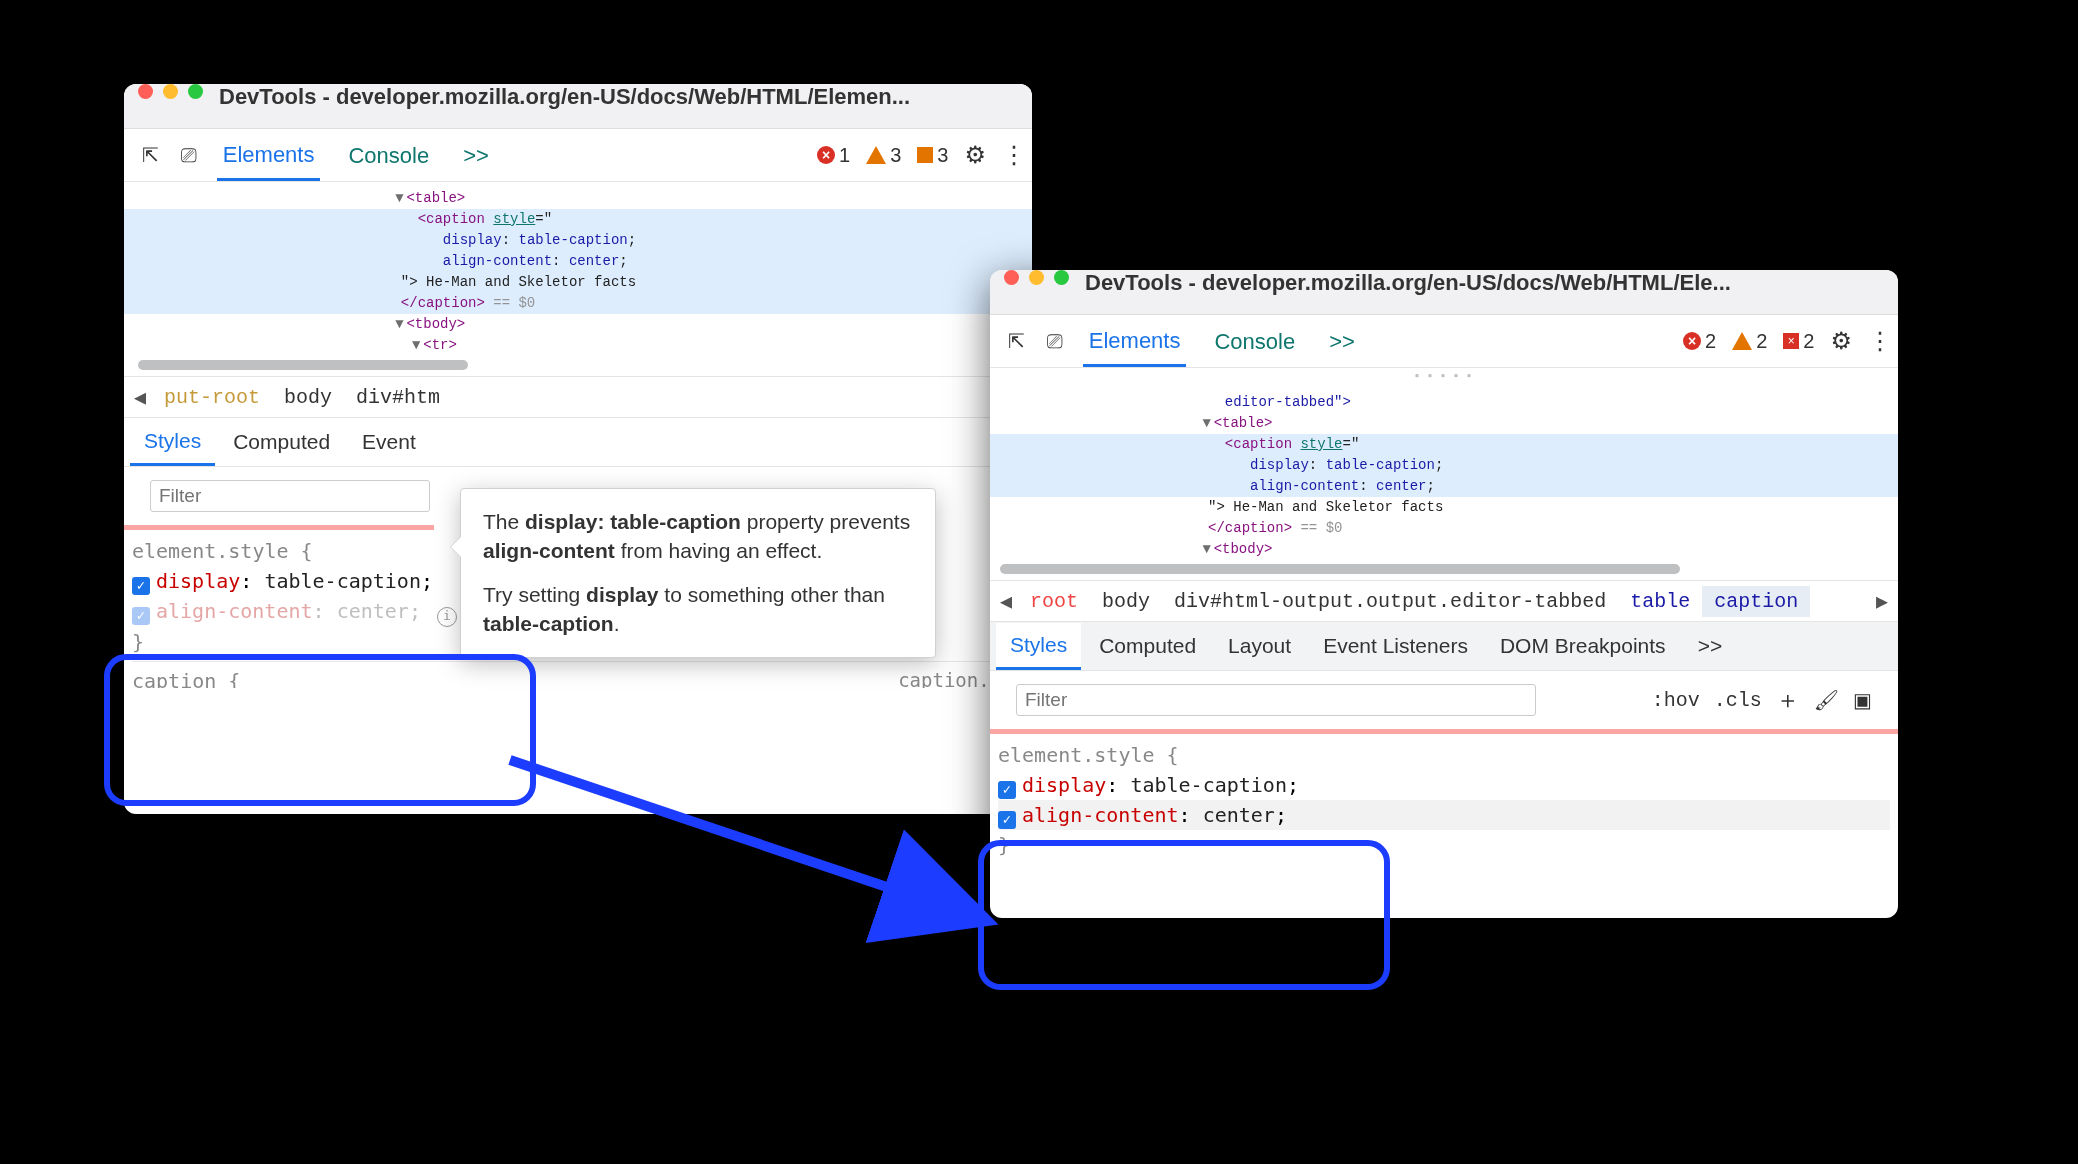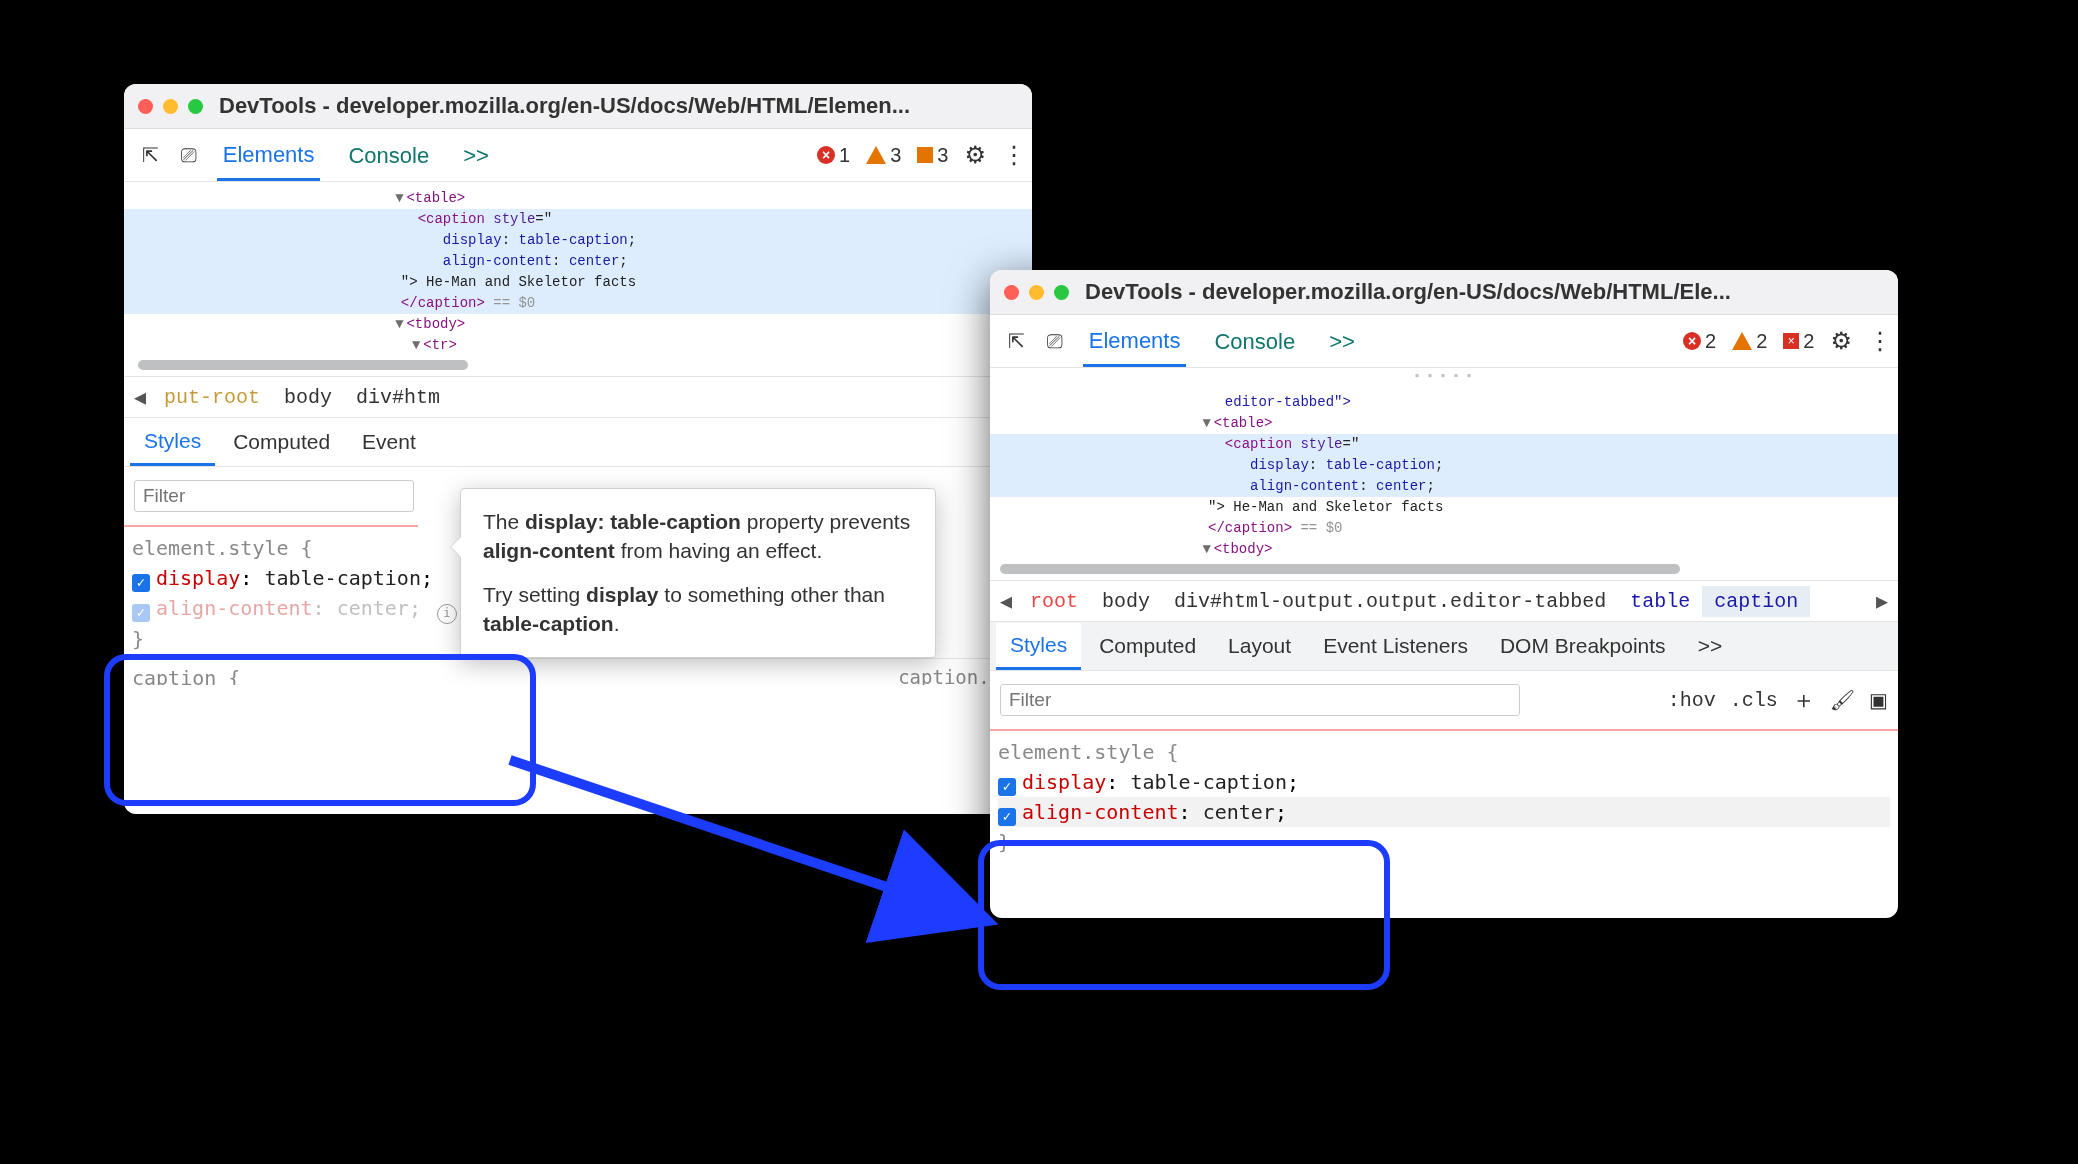--- a/index.html
+++ b/index.html
@@ -17,21 +17,20 @@
     background: #fff;
     border-radius: 12px;
     box-shadow: 0 10px 40px rgba(0,0,0,.6);
     overflow: hidden;
   }
   .titlebar {
     height: 44px;
     background: #f1f1f3;
     border-bottom: 1px solid #ddd;
     display: flex;
-    align-items: center;
     padding: 0 14px;
     gap: 10px;
   }
   .traffic { display: flex; gap: 10px; }
   .tl { width: 15px; height: 15px; border-radius: 50%; }
   .tl.r { background: #ff5f57; } .tl.y { background: #febc2e; } .tl.g { background: #28c840; }
   .title-text { color: #333; font-size: 22px; font-weight: 600; margin-left: 6px; white-space: nowrap; overflow: hidden; text-overflow: ellipsis; }
   .toolbar {
     height: 52px;
     border-bottom: 1px solid #e4e4e4;
@@ -52,21 +51,21 @@
   .icon-flag { width:16px; height:16px; background:#e37400; display:inline-block; }
   .icon-sq-err { width:16px; height:16px; background:#d93025; color:#fff; font-size:12px; display:inline-flex; align-items:center; justify-content:center; }
   .gear { font-size: 24px; color:#333; }
   .kebab { font-size: 24px; letter-spacing: -2px; color:#333; }
 
   
   .dom { padding: 6px 0 2px 0; font-size: 14px; line-height: 1.5; }
   .dom .row { white-space: pre; padding: 0 8px; }
   .dom .row.selected { background: #ddedfe; }
   .dom .tagc { color: #881280; } 
-  .dom .attr { color: #4c1d95; }
+  .dom .attr { color: #0f766e; text-decoration: underline; }
   .dom .attrval { color: #1a1aa6; }
   .dom .txt { color: #222; }
   .dom .ghost { color: #949494; }
   .tri { color:#6e6e6e; display:inline-block; width:14px; text-align:center;}
   .scroll-thumb { height: 10px; background: #bfc0c2; border-radius: 5px; margin: 2px 10px 6px; }
 
   
   .crumbs {
     display: flex; align-items: center; height: 40px;
     border-top: 1px solid #e4e4e4; border-bottom: 1px solid #e4e4e4;
@@ -76,21 +75,21 @@
   .crumbs .nav { padding: 0 6px; color:#555; }
   .crumbs .c { padding: 4px 12px; }
   .crumbs .c.sel { background:#e7edf4; color:#1a1aa6; }
   .crumbs .c.link { color:#1a1aa6; }
 
   
   .subtabs { height: 48px; display:flex; align-items:center; padding:0 6px; border-bottom:1px solid #e4e4e4; background:#f1f3f4; font-size:21px; gap:4px;}
   .subtabs .stab { padding: 10px 14px; color:#333; }
   .subtabs .stab.active { color:#1a73e8; border-bottom: 3px solid #1a73e8; background:#fff;}
 
-  .filter-row { height: 46px; display:flex; align-items:center; padding: 6px 10px; border-bottom:2px solid #fca5a5;}
+  .filter-row { height: 46px; display:flex; align-items:center; padding: 6px 26px; border-bottom:5px solid #fca5a5;}
   .filter-input { border:1px solid #ccc; border-radius:3px; padding:4px 8px; font-size:19px; color:#888; background:#fff; flex:0 0 auto; width: 100%; box-sizing:border-box;}
   .right-tools { margin-left:auto; display:flex; align-items:center; gap:14px; font-size:20px; color:#333;}
 
   
   .styles { font-family: Menlo, Consolas, monospace; font-size:20px; padding: 6px 8px 10px; line-height:1.5;}
   .sel-text { color:#888;}
   .prop { color:#c80000;}
   .pval { color:#222;}
   .dim .prop { color:#e5a6a6;}
   .dim .pval { color:#bfbfbf;}

